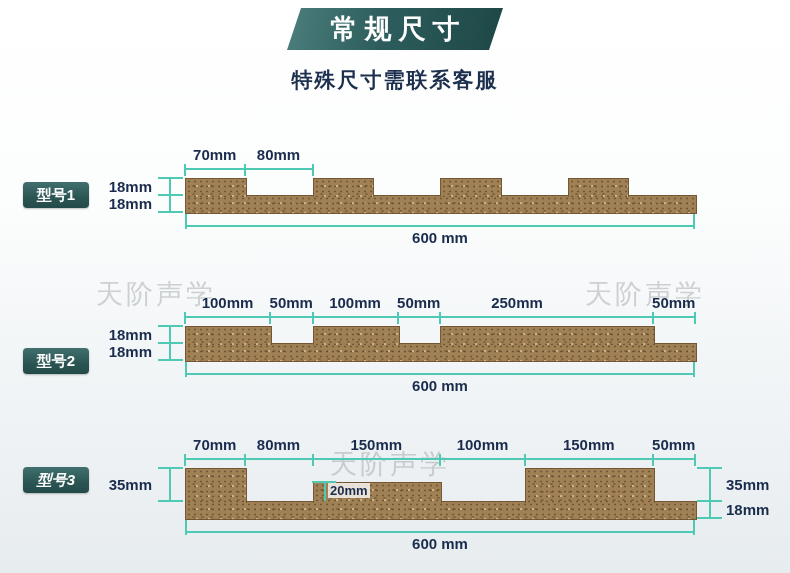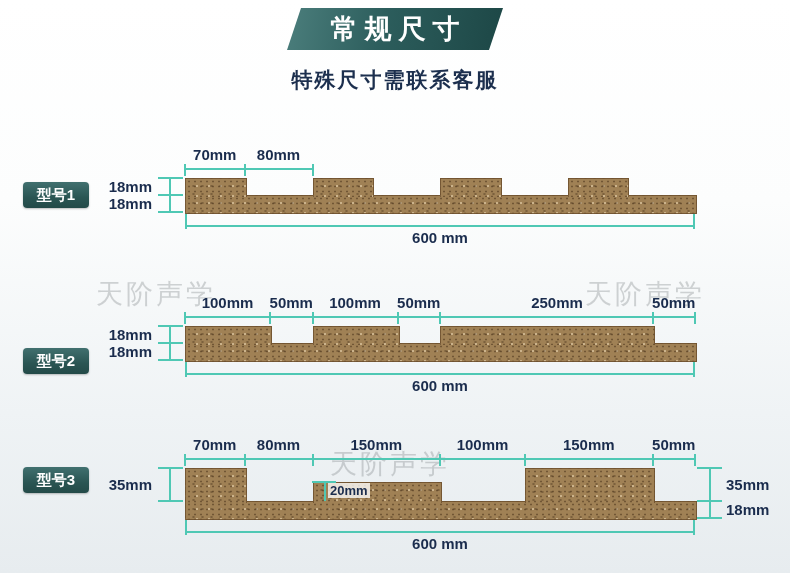--- a/index.html
+++ b/index.html
@@ -84,33 +84,33 @@
       <div class="dline" style="left: 269px; top: 312px; width: 2px; height: 12px;"></div>
       <div class="dline" style="left: 311.5px; top: 312px; width: 2px; height: 12px;"></div>
       <div class="dline" style="left: 396.5px; top: 312px; width: 2px; height: 12px;"></div>
       <div class="dline" style="left: 439px; top: 312px; width: 2px; height: 12px;"></div>
       <div class="dline" style="left: 651.5px; top: 312px; width: 2px; height: 12px;"></div>
       <div class="dline" style="left: 694px; top: 312px; width: 2px; height: 12px;"></div>
       <div class="dlabel center" style="left: 227.5px; top: 294px;">100mm</div>
       <div class="dlabel center" style="left: 291.25px; top: 294px;">50mm</div>
       <div class="dlabel center" style="left: 355px; top: 294px;">100mm</div>
       <div class="dlabel center" style="left: 418.75px; top: 294px;">50mm</div>
-      <div class="dlabel center" style="left: 557px; top: 294px;">250mm</div>
+      <div class="dlabel center" style="left: 517px; top: 294px;">250mm</div>
       <div class="dlabel center" style="left: 673.75px; top: 294px;">50mm</div>
       <div class="dline" style="left: 158px; top: 325px; width: 25px; height: 2px;"></div>
       <div class="dline" style="left: 158px; top: 342.1px; width: 25px; height: 2px;"></div>
       <div class="dline" style="left: 158px; top: 359.2px; width: 25px; height: 2px;"></div>
       <div class="dline" style="left: 169px; top: 326px; width: 2px; height: 34.2px;"></div>
       <div class="dlabel right" style="left: 60px; width: 92px; top: 325.55px;">18mm</div>
       <div class="dlabel right" style="left: 60px; width: 92px; top: 342.65px;">18mm</div>
       <div class="dline" style="left: 185px; top: 362.2px; width: 2px; height: 15px;"></div>
       <div class="dline" style="left: 693px; top: 362.2px; width: 2px; height: 15px;"></div>
       <div class="dline" style="left: 185px; top: 373.2px; width: 510px; height: 2px;"></div>
       <div class="dlabel center" style="left: 440px; top: 377.2px;">600 mm</div>
-      <div class="badge" style="left: 23px; top: 467px;">型号3</div>
+      <div class="badge" style="left: 23px; top: 467px; font-style: italic;">型号3</div>
       <div class="panel" style="left: 185px; top: 501.25px; width: 510px; height: 17.1px;"></div>
       <div class="panel ridge" style="left: 185px; top: 468px; width: 59.5px; height: 34.25px;"></div>
       <div class="panel ridge" style="left: 312.5px; top: 482.25px; width: 127.5px; height: 20px;"></div>
       <div class="panel ridge" style="left: 525px; top: 468px; width: 127.5px; height: 34.25px;"></div>
       <div class="dline" style="left: 185px; top: 458px; width: 510px; height: 2px;"></div>
       <div class="dline" style="left: 184px; top: 454px; width: 2px; height: 12px;"></div>
       <div class="dline" style="left: 243.5px; top: 454px; width: 2px; height: 12px;"></div>
       <div class="dline" style="left: 311.5px; top: 454px; width: 2px; height: 12px;"></div>
       <div class="dline" style="left: 439px; top: 454px; width: 2px; height: 12px;"></div>
       <div class="dline" style="left: 524px; top: 454px; width: 2px; height: 12px;"></div>

